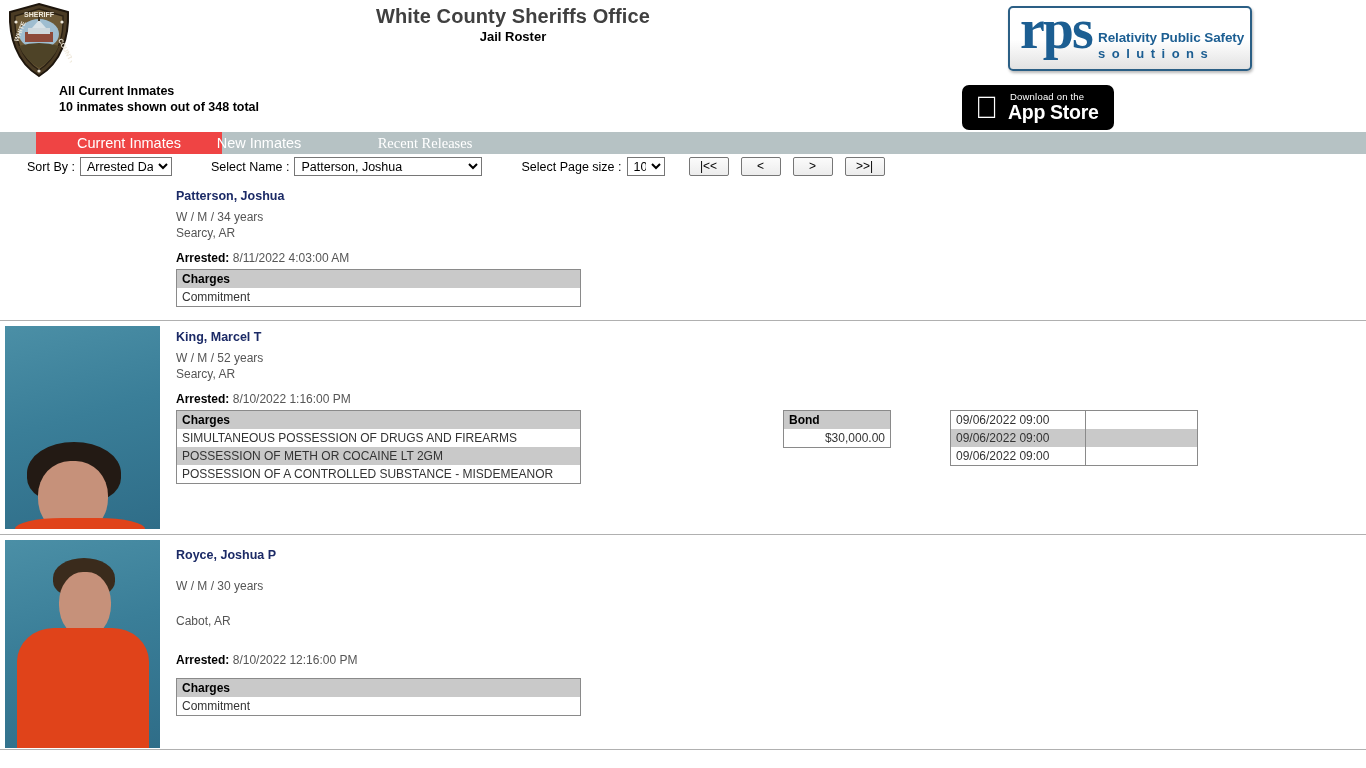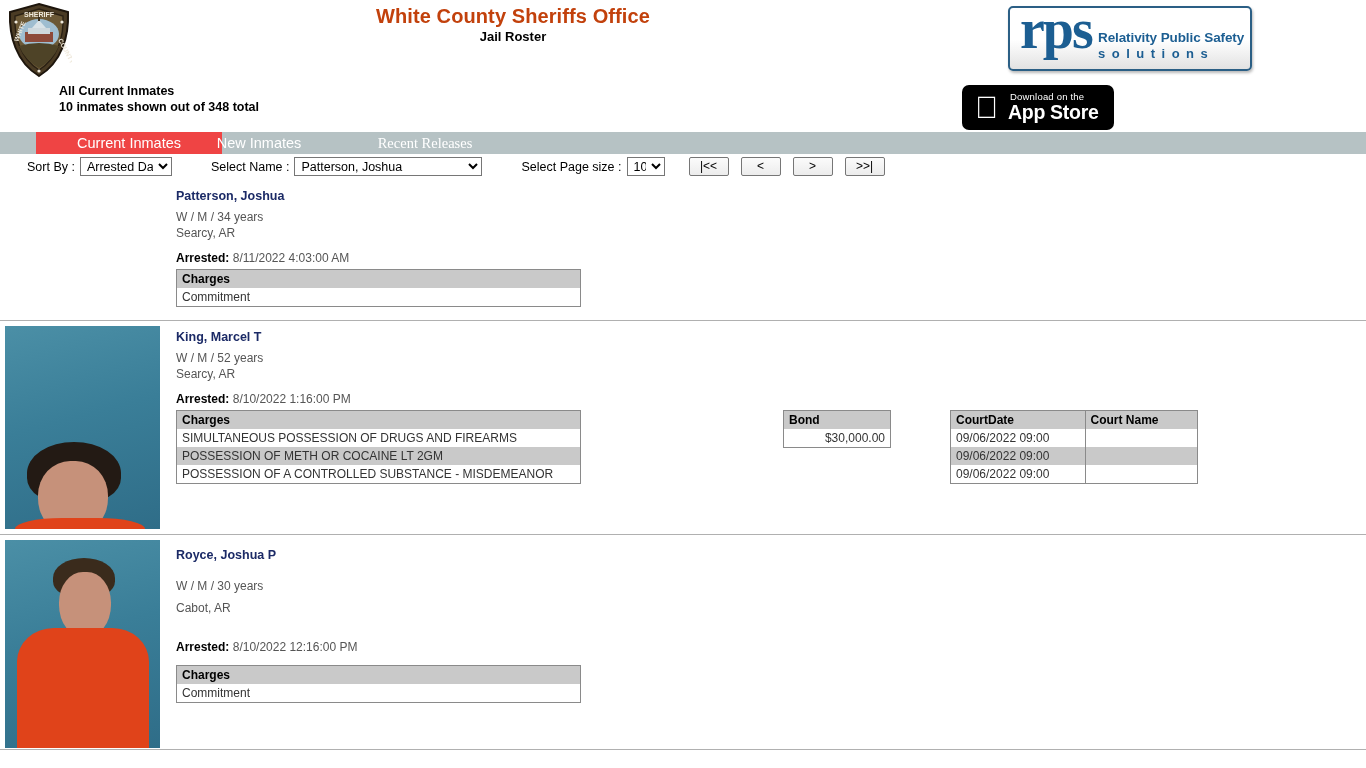--- a/index.html
+++ b/index.html
@@ -24,21 +24,21 @@
   }
   .title-block {
     position: absolute;
     left: 0; right: 0; top: 5px;
     text-align: center;
     width: 1026px;
   }
   .site-title {
     font-size: 20px;
     font-weight: bold;
-    color: #c2410c;
+    color: #404040;
     letter-spacing: .1px;
     line-height: 22px;
   }
   .site-subtitle {
     font-size: 13px;
     font-weight: bold;
     color: #000;
     line-height: 18px;
     margin-top: 1px;
   }
@@ -439,24 +439,20 @@
               <th>Bond</th>
             </tr>
         <tr>
               <td>$30,000.00</td>
             </tr>
       </tbody>
         </table>
 
       <table class="grid court float-court">
         <tbody>
-            <tr>
-          <th class="c1">CourtDate</th>
-          <th class="c2">Court Name</th>
-        </tr>
         <tr>
           <td class="c1">09/06/2022 09:00</td>
           <td class="c2"></td>
         </tr>
         <tr class="alt">
           <td class="c1">09/06/2022 09:00</td>
           <td class="c2"></td>
         </tr>
         <tr>
           <td class="c1">09/06/2022 09:00</td>
@@ -471,21 +467,21 @@
 <div class="record" style="height:215px">
   <div class="mug tall">
     <div class="mug-bg"></div>
     <div class="mug-hair" style="left:48px;top:18px;width:62px;height:40px;background:#3a2b1c;"></div>
     <div class="mug-face" style="left:54px;top:32px;width:52px;height:66px;"></div>
     <div class="mug-body" style="left:12px;top:88px;width:132px;height:120px;border-radius:28% 28% 0 0;"></div>
   </div>
   <div class="rec-body" style="padding-top:10px">
     <div class="rec-name">Royce, Joshua P</div>
     <div class="rec-demo" style="margin-top:10px">W / M / 30 years</div>
-    <div class="rec-demo" style="margin-top:6px">Cabot, AR</div>
+    <div class="rec-demo" style="margin-top:19px">Cabot, AR</div>
     <div class="rec-arrest" style="margin-top:24px">
       <b>Arrested:</b>
       <span>8/10/2022 12:16:00 PM</span>
     </div>
     <div class="tables-row" style="margin-top:11px">
       <table class="grid charges">
         <tbody>
             <tr>
               <th>Charges</th>
             </tr>

